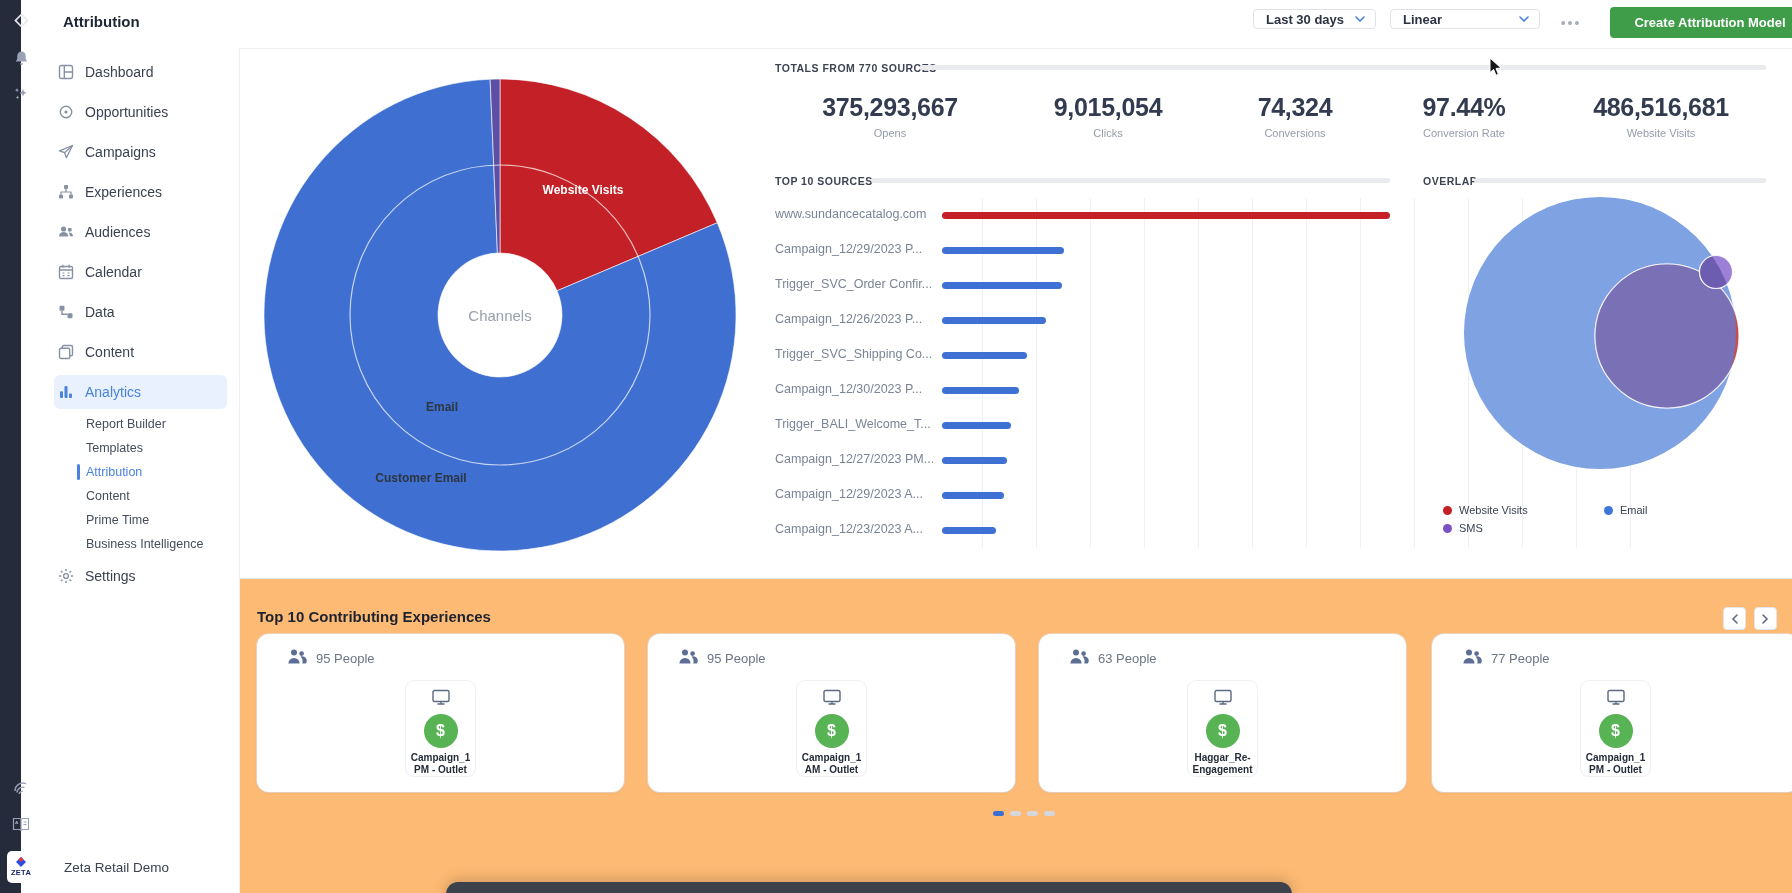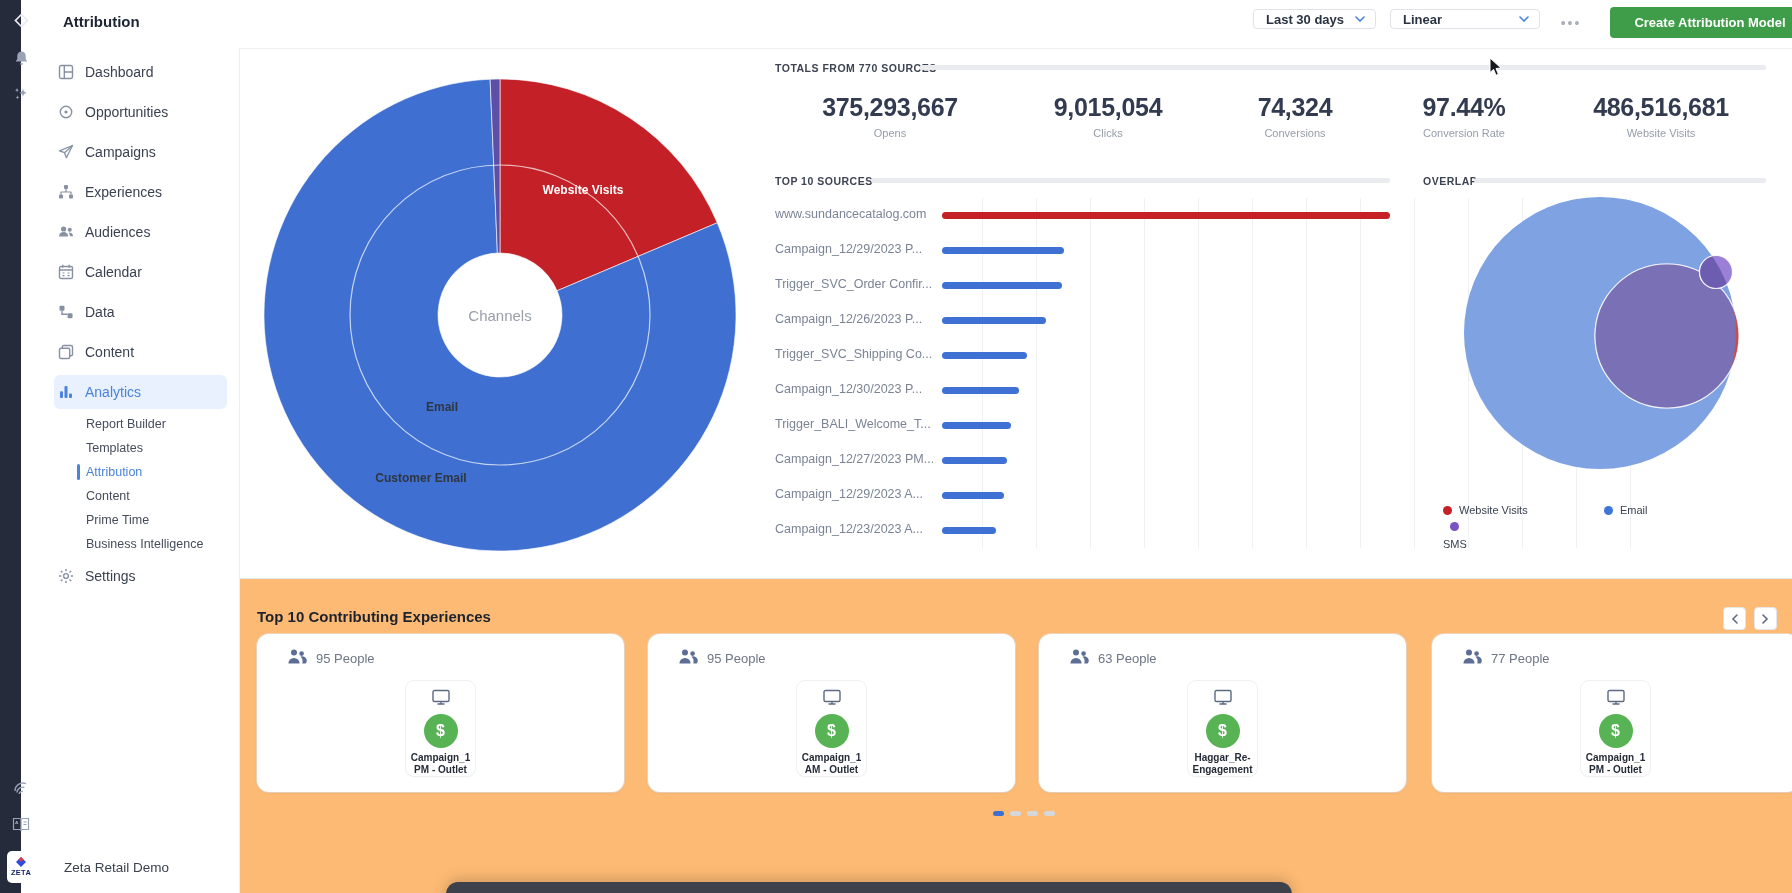--- a/index.html
+++ b/index.html
@@ -354,21 +354,21 @@
     </svg>
     <div id="venn-legend">
         <div class="legend-item" style="left: 1203px; top: 456px;">
           <span class="legend-dot" style="background: rgb(197, 32, 37);"></span>
           <span class="legend-label">Website Visits</span>
         </div>
         <div class="legend-item" style="left: 1364px; top: 456px;">
           <span class="legend-dot" style="background: rgb(62, 119, 216);"></span>
           <span class="legend-label">Email</span>
         </div>
-        <div class="legend-item" style="left: 1203px; top: 474px; flex-direction: column;">
+        <div class="legend-item" style="left: 1203px; top: 474px;">
           <span class="legend-dot" style="background: rgb(122, 82, 194);"></span>
           <span class="legend-label">SMS</span>
         </div>
       </div>
 
     <div class="divider"></div>
     <div class="exp-section">
       <div class="exp-title">Top 10 Contributing Experiences</div>
       <div class="car-btn" style="left:1483px;">
         <svg width="7" height="10" viewBox="0 0 7 10">

